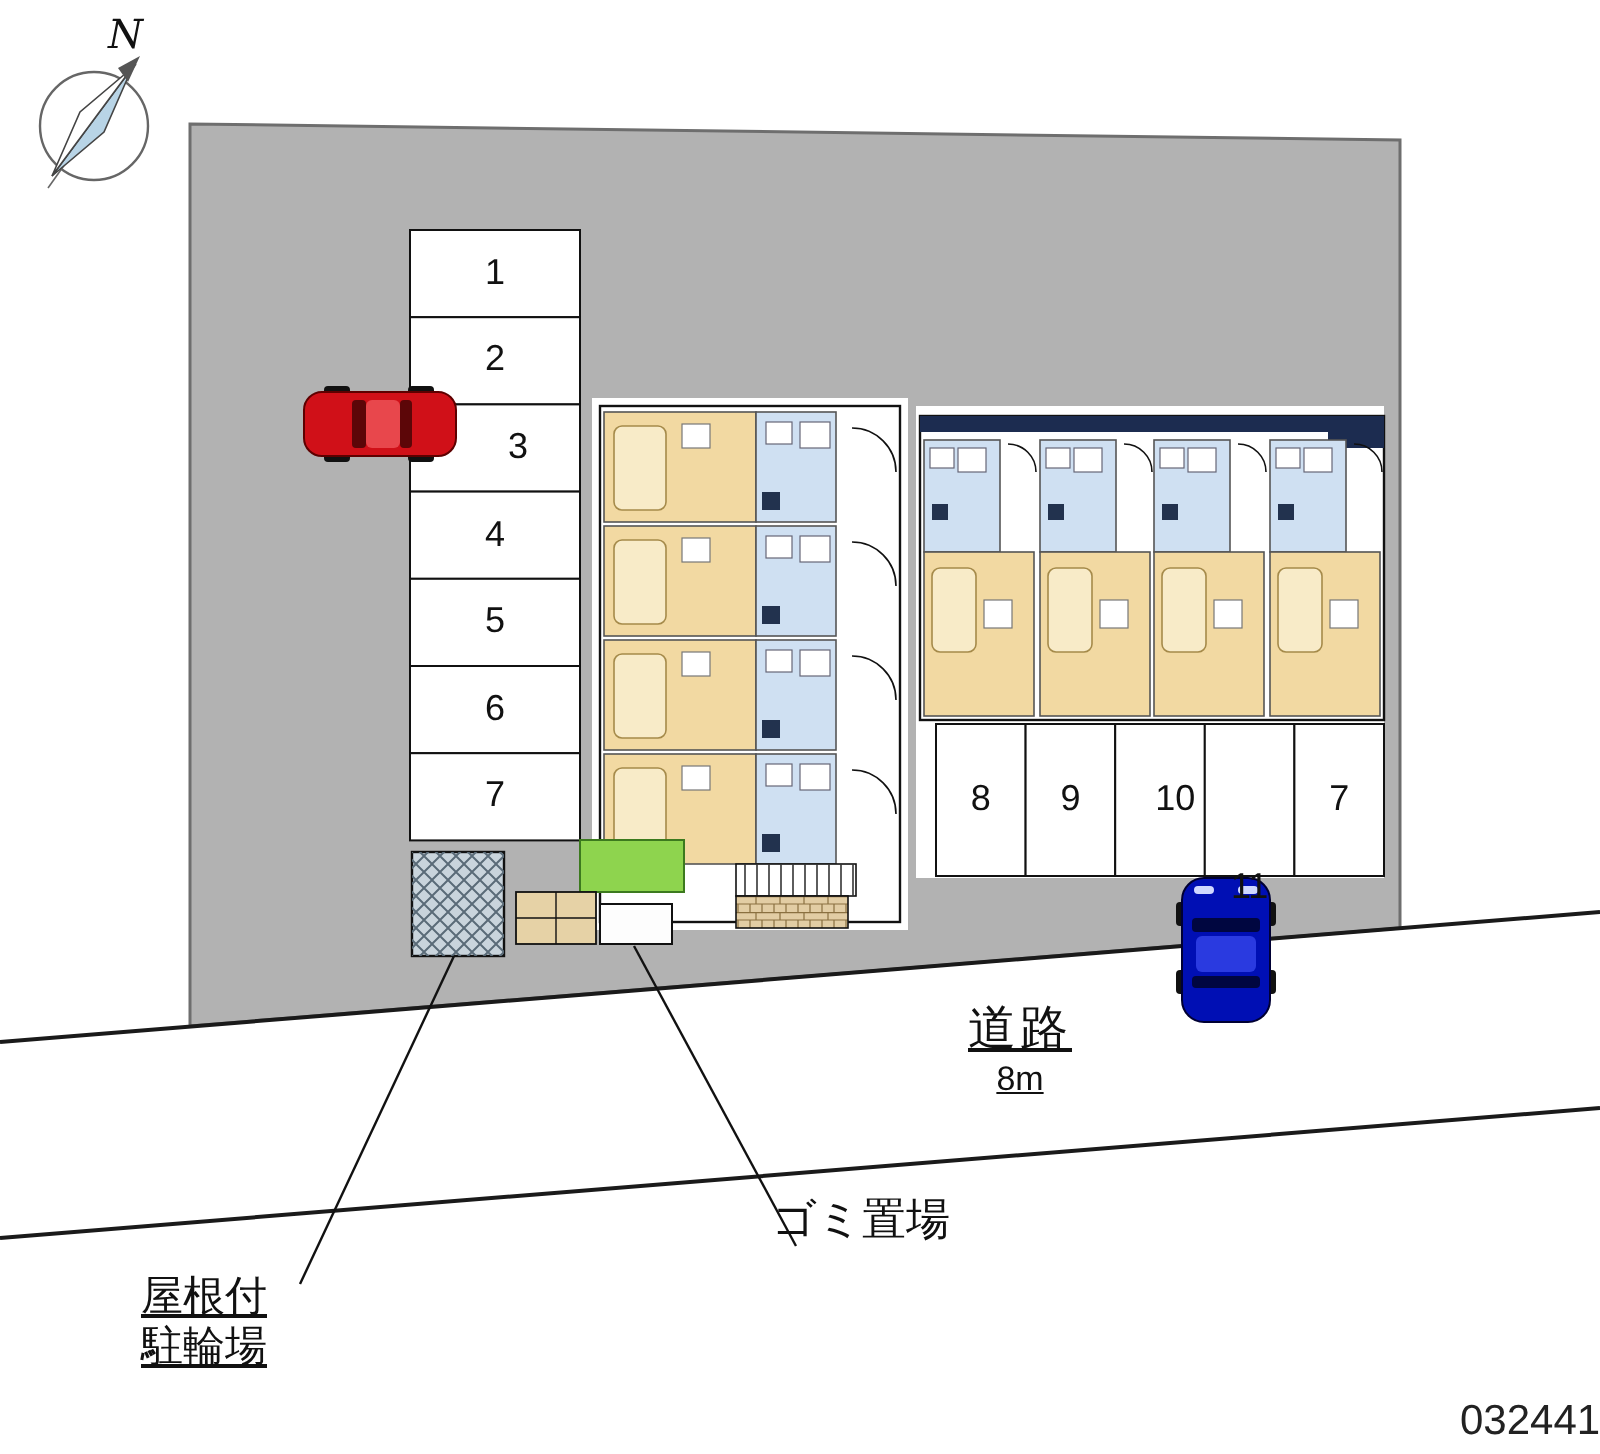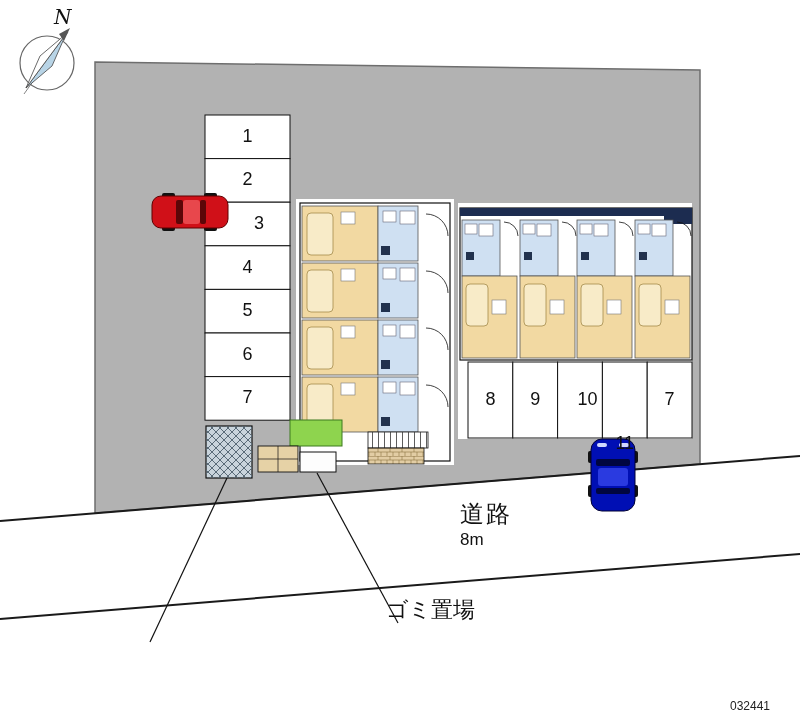--- a/index.html
+++ b/index.html
@@ -1,21 +1,21 @@
 <!DOCTYPE html>
 <html><head>
 <meta charset="utf-8">
 <style>
   html,body{margin:0;padding:0;background:#fff;}
   .canvas{position:relative;width:800px;height:727px;background:#ffffff;overflow:hidden;
           font-family:"Liberation Sans","DejaVu Sans",sans-serif;color:#111;}
   .layer{position:absolute;left:0;top:0;}
   .lbl{position:absolute;color:#111;white-space:nowrap;}
   .num{position:absolute;text-align:center;font-size:18px;color:#111;}
-  .center{text-align:left;}
+  .center{text-align:center;text-decoration:underline;}
   .north{font-family:"DejaVu Serif","Liberation Serif",serif;font-style:italic;font-size:20px;}
 </style>
 </head>
 <body>
 
 <div class="canvas">
 
   <svg class="layer" width="800" height="727" viewBox="0 0 800 727">
     <defs>
       <pattern id="crosshatch" width="8" height="8" patternUnits="userSpaceOnUse">
@@ -213,19 +213,23 @@
 
   <div class="num" style="left:468px;top:389px;width:44.8px;">8</div>
   <div class="num" style="left:512.8px;top:389px;width:44.8px;">9</div>
   <div class="num" style="left:557.6px;top:389px;width:60px;">10</div>
   <div class="num" style="left:602.4px;top:389px;width:44.8px;margin-top:44px;">11</div>
   <div class="num" style="left:647.2px;top:389px;width:44.8px;">7</div>
 
   <div class="lbl center" style="left:460px;top:498px;width:100px;font-size:24px;letter-spacing:2px;">道路</div>
   <div class="lbl center" style="left:460px;top:530px;width:100px;font-size:17px;">8m</div>
 
+  <div class="lbl center" style="left:46px;top:636px;width:112px;font-size:21px;line-height:25px;">
+    <div>屋根付</div>
+    <div>駐輪場</div>
+  </div>
 
   <div class="lbl" style="left:386px;top:595px;font-size:22px;">ゴミ置場</div>
 
 
-  <div class="lbl" style="left:730px;top:699px;font-size:12px;color:#222;">032441</div>
+  <div class="lbl" style="left:730px;top:699px;font-size:21px;color:#222;">032441</div>
 
 </div>
 
 </body></html>

